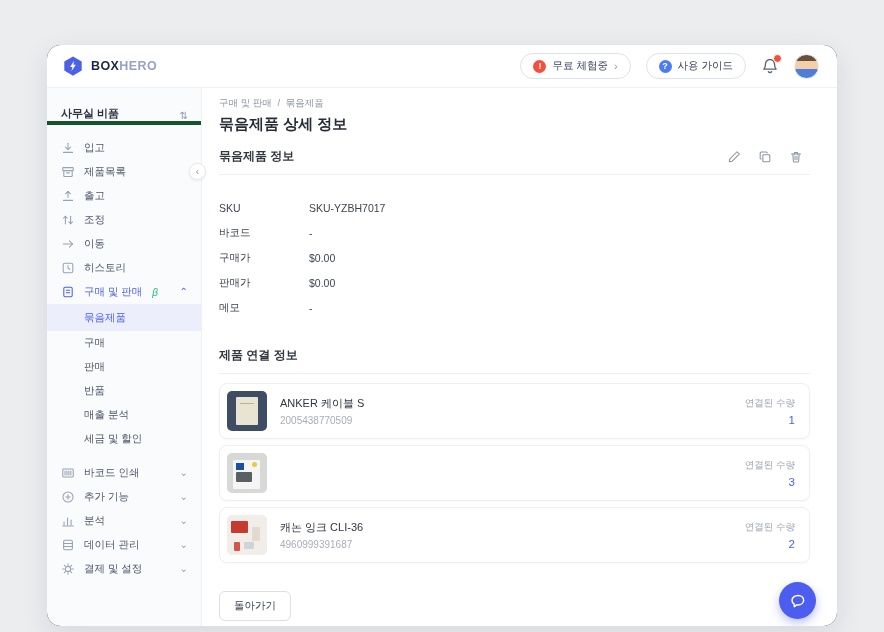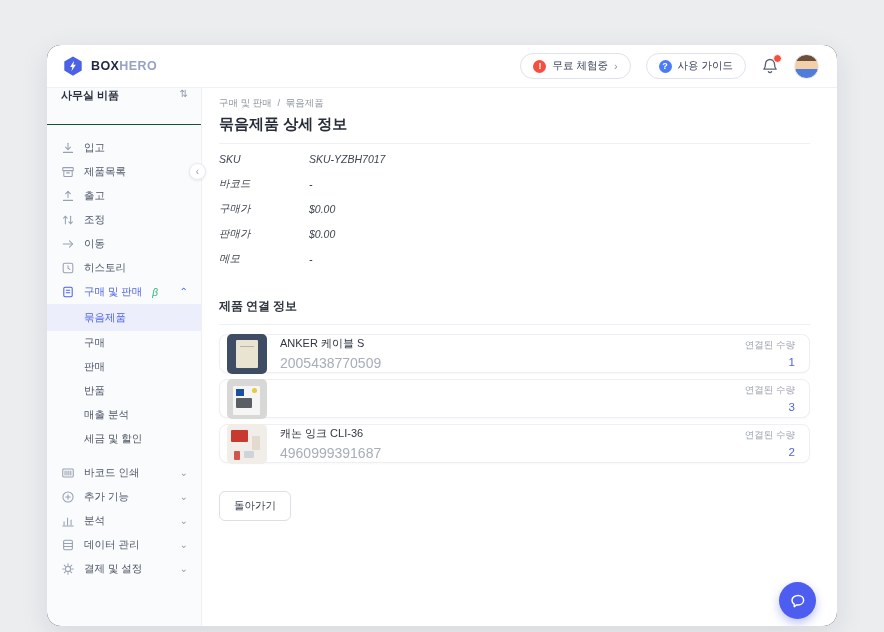--- a/index.html
+++ b/index.html
@@ -48,22 +48,22 @@
     background:linear-gradient(180deg,#6b4f3a 0 26%,#f2cfa9 26% 62%,#4f7dd9 62%);
     border:1px solid #e8e8ec;
   }
   
   .appbody { display:flex; flex:1; min-height:0; position:relative; }
   .sidebar {
     width:155px; flex:0 0 155px; background:#fafbfd; border-right:1px solid #eef0f4;
     display:flex; flex-direction:column;
   }
   .workspace {
-    height:37px; flex:0 0 37px; display:flex; align-items:flex-start; justify-content:space-between;
-    padding:0 13px 0 14px; border-bottom:1px solid #14532d;
+    height:37px; flex:0 0 37px; display:flex; align-items:flex-end; justify-content:space-between;
+    padding:0 13px 0 14px; border-bottom:4px solid #14532d;
     font-size:11px; font-weight:bold; color:#2d3340; cursor:pointer;
   }
   .workspace .sort { color:#8e96a6; font-size:10px; font-weight:normal; }
   .menu { padding:11px 0 0 0; }
   .mi {
     height:24px; display:flex; align-items:center; gap:9px; padding:0 13px 0 14px;
     font-size:10.5px; color:#4d5565; cursor:pointer;
   }
   .mi .ic { width:14px; height:14px; flex:0 0 14px; color:#98a1b1; display:flex; align-items:center; }
   .mi .ic svg { width:14px; height:14px; display:block; }
@@ -86,48 +86,48 @@
   .content { flex:1; background:#fff; padding:9px 27px 0 17px; position:relative; overflow:hidden; }
   .breadcrumb { font-size:9.5px; color:#8f96a3; cursor:pointer; }
   .breadcrumb span { margin-right:3px; }
   .page-title { margin-top:5px; font-size:15px; font-weight:bold; color:#272c37; }
   .section-head { margin-top:14px; display:flex; align-items:center; justify-content:space-between; }
   .section-title { font-size:12px; font-weight:bold; color:#31363f; }
   .tools { display:flex; gap:17px; margin-right:7px; }
   .tool { width:14px; height:14px; color:#8b93a2; cursor:pointer; }
   .tool svg { width:14px; height:14px; display:block; }
   .divider { height:1px; background:#eef0f3; margin-top:9px; }
-  .fields { margin-top:2px;font-style:italic; }
+  .fields { margin-top:20px; }
   .frow { display:flex; align-items:center; height:25px; font-size:10.5px; }
   .flabel { width:90px; flex:0 0 90px; color:#3e4450; }
   .fvalue { color:#3e4450; }
-  .links-head { margin-top:27px;font-family:Liberation Serif, serif; }
+  .links-head { margin-top:27px; }
   .cards { margin-top:9px; display:flex; flex-direction:column; gap:6px; }
   .pcard {
-    height:39px; border:1px solid #edeff3; border-radius:8px; background:#fff;
+    height:56px; border:1px solid #edeff3; border-radius:8px; background:#fff;
     display:flex; align-items:center; padding:0 14px 0 7px; cursor:pointer;
     box-shadow:0 1px 2px rgba(20,25,40,.03);
   }
   .thumb { width:40px; height:40px; border-radius:5px; margin-right:13px; position:relative; overflow:hidden; flex:0 0 40px; }
   .thumb-anker { background:#3e4d64; }
   .thumb-anker .t-label { position:absolute; left:9px; top:6px; right:9px; bottom:6px; background:#e9e3d1; border-radius:1px; }
   .thumb-anker .t-line { position:absolute; left:13px; top:12px; right:13px; height:1px; background:#b9b29c; }
   .thumb-zeiss { background:#d8d9d6; }
   .thumb-zeiss .t-box { position:absolute; left:6px; top:7px; right:7px; bottom:4px; background:#f4f5f4; border-radius:1px; }
   .thumb-zeiss .t-logo { position:absolute; left:9px; top:10px; width:8px; height:7px; background:#1b4fa0; }
   .thumb-zeiss .t-dot { position:absolute; right:10px; top:9px; width:5px; height:5px; border-radius:50%; background:#e8c93f; }
   .thumb-zeiss .t-img { position:absolute; left:9px; top:19px; width:16px; height:10px; background:#5a5f66; border-radius:1px; }
   .thumb-canon { background:#f1ede8; }
   .thumb-canon .t-red { position:absolute; left:4px; top:6px; width:17px; height:12px; background:#c63a30; border-radius:1px; }
   .thumb-canon .t-a { position:absolute; right:7px; top:12px; width:8px; height:14px; background:#e3dacd; border-radius:1px; }
   .thumb-canon .t-b { position:absolute; left:7px; bottom:4px; width:6px; height:9px; background:#d2564b; border-radius:1px; }
   .thumb-canon .t-c { position:absolute; left:17px; bottom:6px; width:10px; height:7px; background:#cfd4d8; border-radius:1px; }
   .pinfo { display:flex; flex-direction:column; gap:4px; }
   .pname { font-size:11px; font-weight:500; color:#2f3542; }
-  .pbarcode { font-size:14px; color:#a7adb9; }
+  .pbarcode { font-size:10px; color:#a7adb9; }
   .pqty { margin-left:auto; text-align:right; }
   .pqty-label { font-size:9.5px; color:#9aa1ad; }
   .pqty-num { font-size:11.5px; color:#4b62e6; margin-top:4px; font-weight:500; }
   .back-btn {
     margin-top:28px; display:inline-block; border:1px solid #dcdfe7; border-radius:6px;
     background:#fff; padding:7px 14px; font-size:10.5px; color:#3a4150; cursor:pointer;
   }
   .fab {
     position:absolute; right:21px; bottom:7px; width:37px; height:37px; border-radius:50%;
     background:#4c5df0; display:flex; align-items:center; justify-content:center;
@@ -346,20 +346,44 @@
 
       <div class="breadcrumb">
         <span>구매 및 판매</span>
         <span>/</span>
         <span>묶음제품</span>
       </div>
 
       <div class="page-title">묶음제품 상세 정보</div>
 
       
+      <div class="section-head">
+        <span class="section-title">묶음제품 정보</span>
+        <span class="tools">
+          <span class="tool">
+              <svg viewBox="0 0 16 16" fill="none" stroke="currentColor" stroke-width="1.2" stroke-linecap="round" stroke-linejoin="round">
+                <path d="m2.6 13.4.5-3L11.4 2l2.6 2.6-8.3 8.3z"></path>
+              </svg>
+            </span>
+          <span class="tool">
+              <svg viewBox="0 0 16 16" fill="none" stroke="currentColor" stroke-width="1.2" stroke-linecap="round" stroke-linejoin="round">
+                <rect x="5.5" y="5.5" width="8" height="8" rx="1"></rect>
+                <path d="M10.5 3.5v-.2a1 1 0 0 0-1-1h-6a1 1 0 0 0-1 1v6a1 1 0 0 0 1 1h.2"></path>
+              </svg>
+            </span>
+          <span class="tool">
+              <svg viewBox="0 0 16 16" fill="none" stroke="currentColor" stroke-width="1.2" stroke-linecap="round" stroke-linejoin="round">
+                <path d="M2.8 4.5h10.4"></path>
+                <path d="M6.3 4.5V3h3.4v1.5"></path>
+                <path d="M4.4 4.5 5 12.8a1 1 0 0 0 1 .9h4a1 1 0 0 0 1-.9l.6-8.3"></path>
+                <path d="M6.9 7v4M9.1 7v4"></path>
+              </svg>
+            </span>
+        </span>
+      </div>
       <div class="divider"></div>
 
       <div class="fields">
         <div class="frow">
           <span class="flabel">SKU</span>
           <span class="fvalue">SKU-YZBH7017</span>
         </div>
         <div class="frow">
           <span class="flabel">바코드</span>
           <span class="fvalue">-</span>

